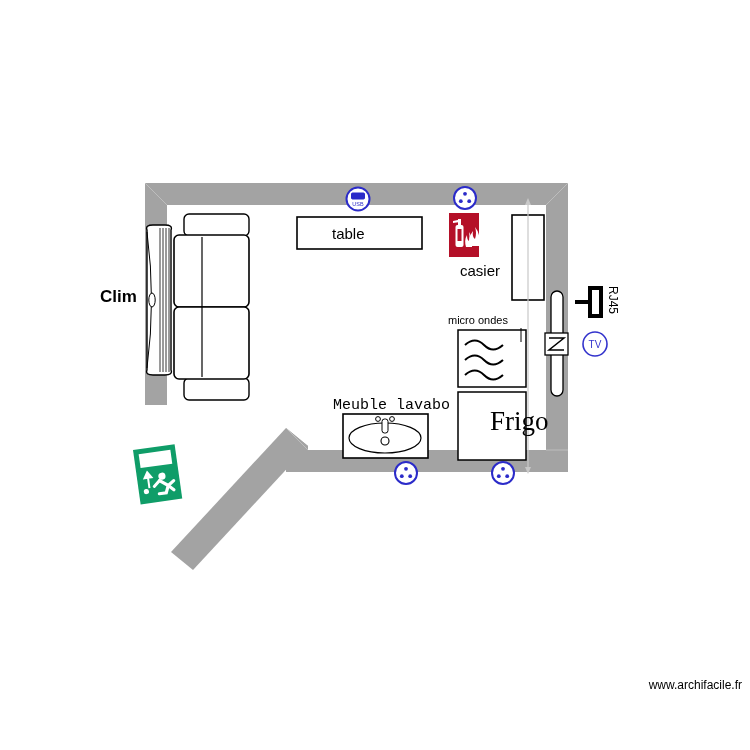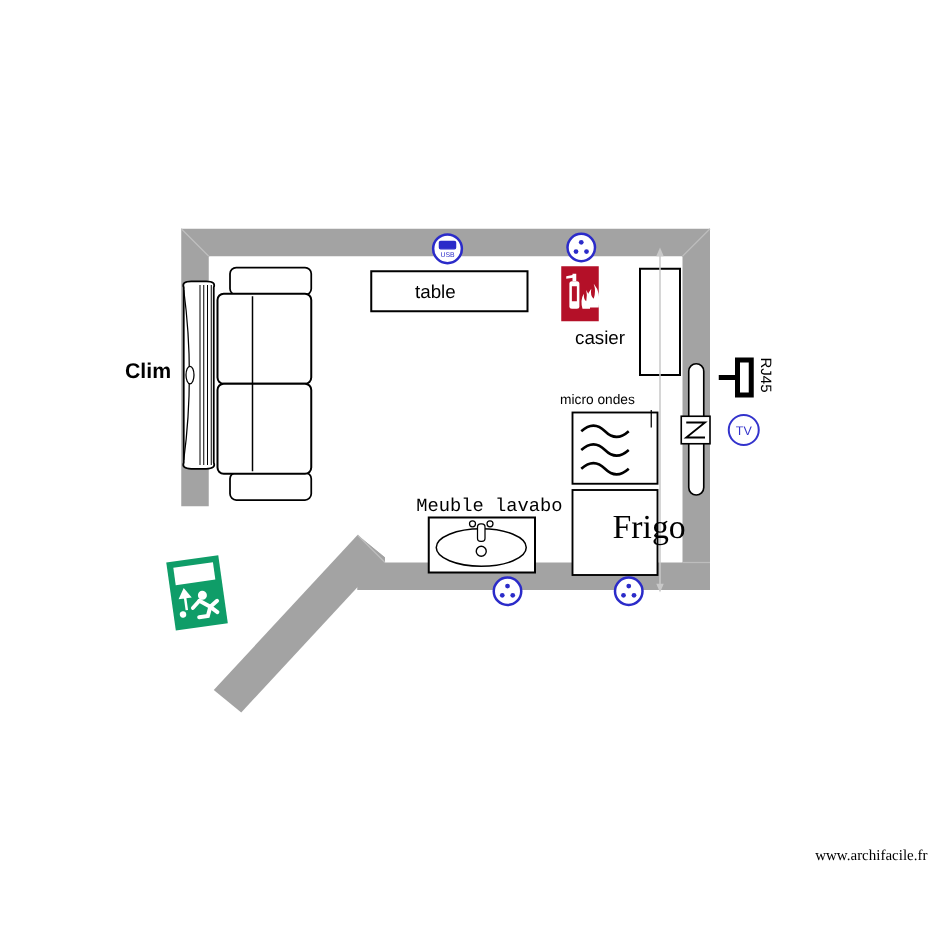--- a/index.html
+++ b/index.html
@@ -33,21 +33,21 @@
   .lbl-micro     { left: 448px; top: 315px; font-size: 11px; }
   .lbl-lavabo    { left: 333px; top: 398px; font-size: 15px; font-family: Liberation Mono, monospace; }
   .lbl-frigo     { left: 462px; top: 408px; font-size: 27px; font-family: "Liberation Serif", serif; margin-left: 28px; }
 
   .watermark {
     position: absolute;
     right: 8px;
     bottom: 58px;
     font-size: 12px;
     color: #000000;
-    font-family: Liberation Serif, serif;
+    font-family: Liberation Sans, sans-serif;
     margin-top: 40px;
   }
 </style>
 </head>
 <body>
 
 <svg id="plan" viewBox="0 0 750 750" width="750" height="750" xmlns="http://www.w3.org/2000/svg">
 
   <defs>
     <g id="sym-socket3">

